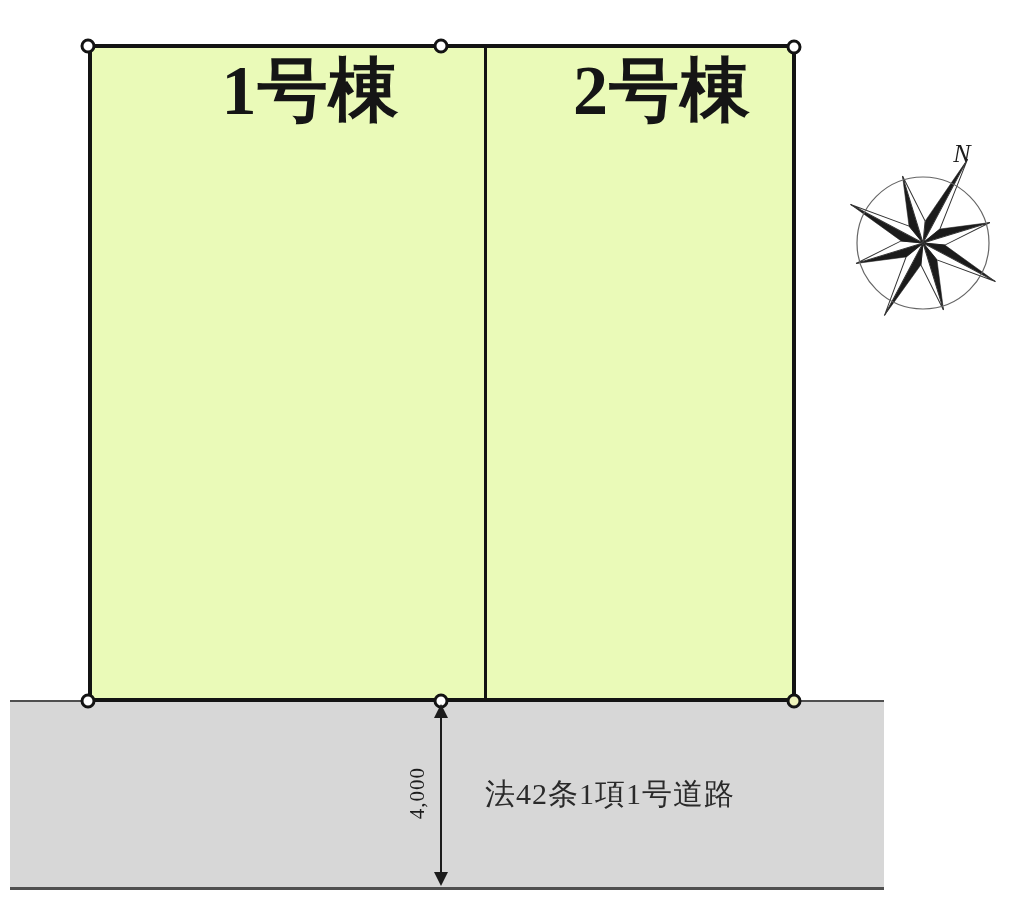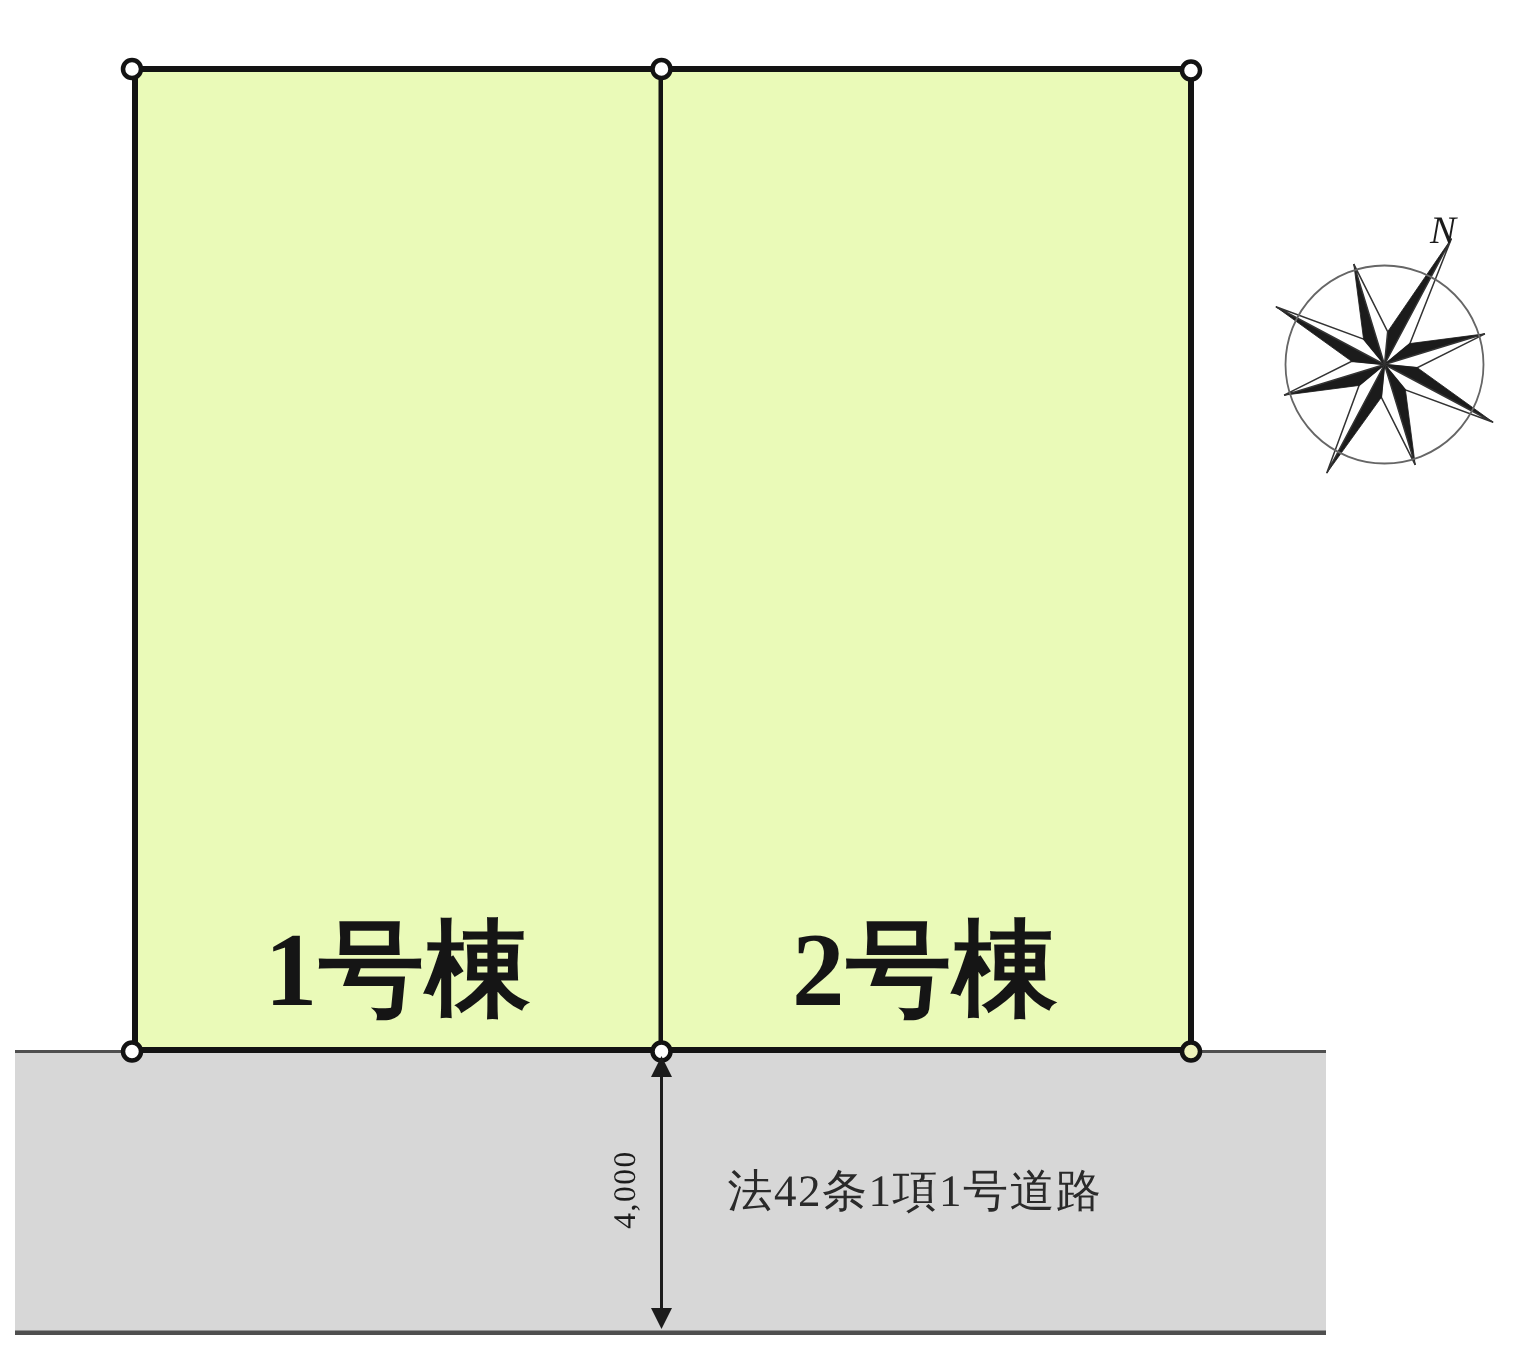--- a/index.html
+++ b/index.html
@@ -47,25 +47,26 @@
     width: 708px;
     height: 658px;
     box-sizing: border-box;
     border: 4px solid #131313;
     background: #eafab8;
     display: flex;
   }
   .parcel {
     position: relative;
     display: flex;
-    align-items: flex-end;
+    align-items: flex-start;
     justify-content: center;
+    padding-left: 45px;
   }
   .parcel-1 { width: 347px; }
-  .parcel-2 { flex: 1; margin-top: 47px; }
+  .parcel-2 { flex: 1; }
   .divider {
     width: 3px;
     background: #131313;
   }
   .parcel-label {
     font-size: 70px;
     font-weight: 700;
     color: #151515;
     letter-spacing: 1px;
     white-space: nowrap;

